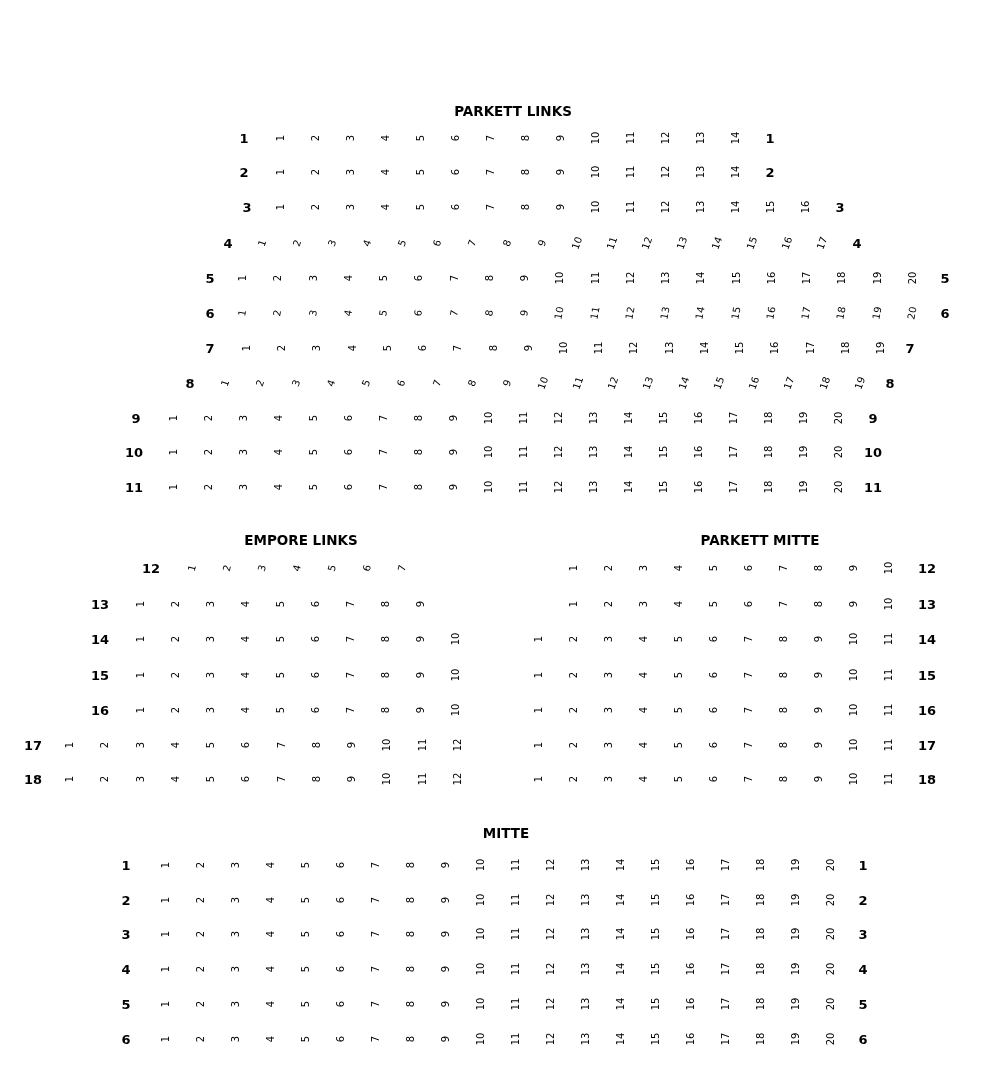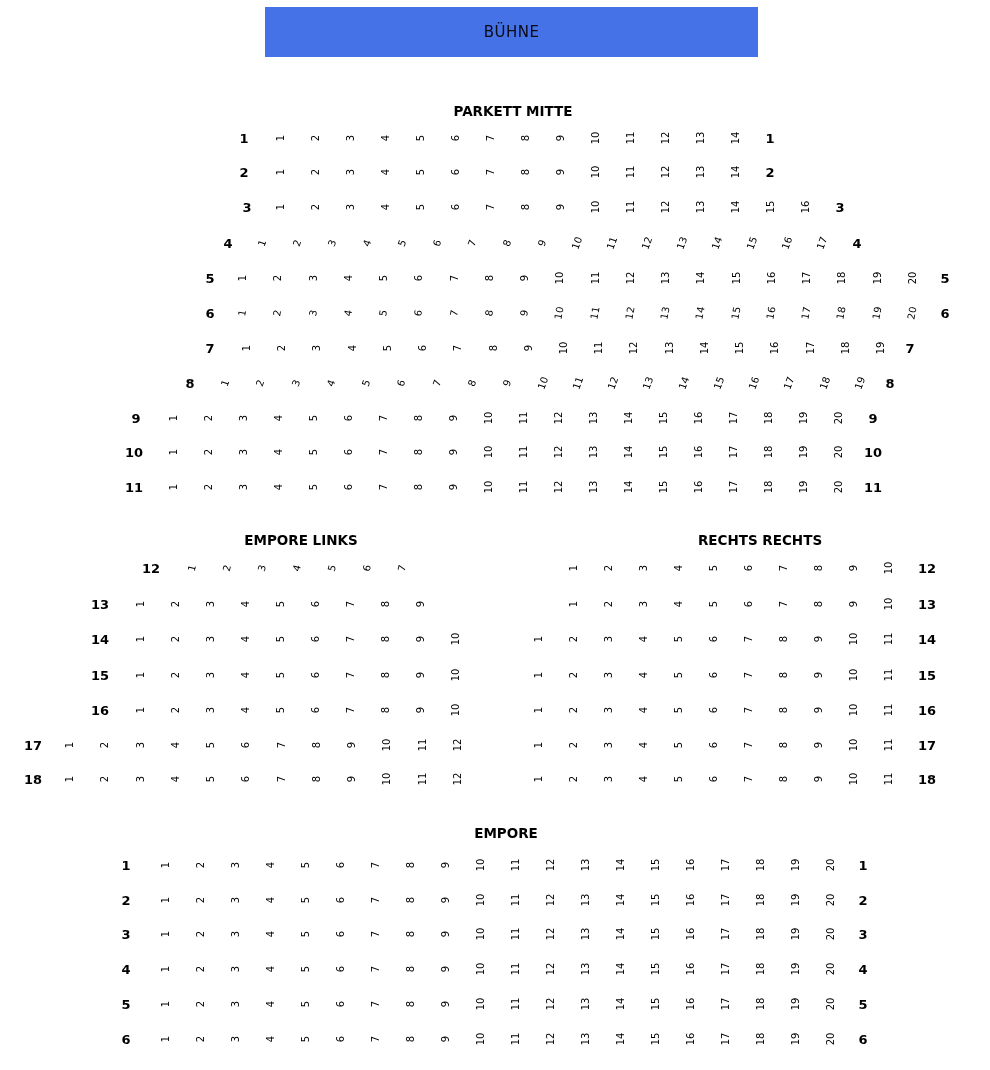--- a/index.html
+++ b/index.html
@@ -40,27 +40,24 @@
     position:absolute;
     transform:translate(-50%,-50%) rotate(-90deg);
     font-size:10px;
     white-space:nowrap;
   }
 </style>
 </head>
 <body>
 
 <div class="canvas" id="canvas">
-  <div class="stage" id="stage" style="background: rgb(69, 115, 231);">
-    <span class="stage-label">BÜHNE</span>
-  </div>
-  <div class="sec-title" style="left:513px; top:111px;">PARKETT MITTE</div>
+  <div class="sec-title" style="left:513px; top:111px;">PARKETT LINKS</div>
   <div class="sec-title" style="left:301px; top:540px;">EMPORE LINKS</div>
-  <div class="sec-title" style="left:760px; top:540px;">RECHTS RECHTS</div>
-  <div class="sec-title" style="left:506px; top:833px;">EMPORE</div>
+  <div class="sec-title" style="left:760px; top:540px;">PARKETT MITTE</div>
+  <div class="sec-title" style="left:506px; top:833px;">MITTE</div>
 <span class="row-label" style="left: 244px; top: 138px;">1</span>
     <span class="seat" style="left: 280px; top: 138px;">1</span>
     <span class="seat" style="left: 315px; top: 138px;">2</span>
     <span class="seat" style="left: 350px; top: 138px;">3</span>
     <span class="seat" style="left: 385px; top: 138px;">4</span>
     <span class="seat" style="left: 420px; top: 138px;">5</span>
     <span class="seat" style="left: 455px; top: 138px;">6</span>
     <span class="seat" style="left: 490px; top: 138px;">7</span>
     <span class="seat" style="left: 525px; top: 138px;">8</span>
     <span class="seat" style="left: 560px; top: 138px;">9</span>

